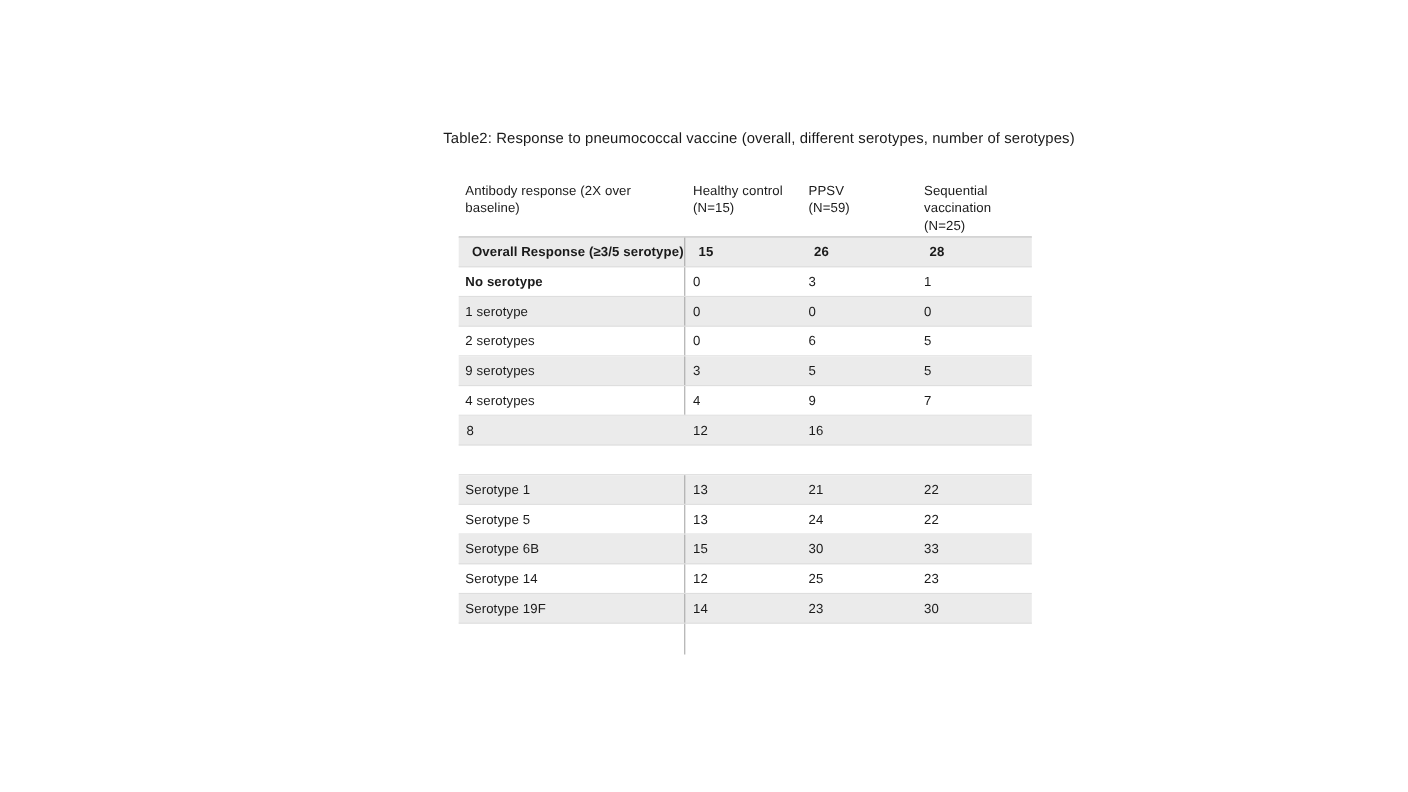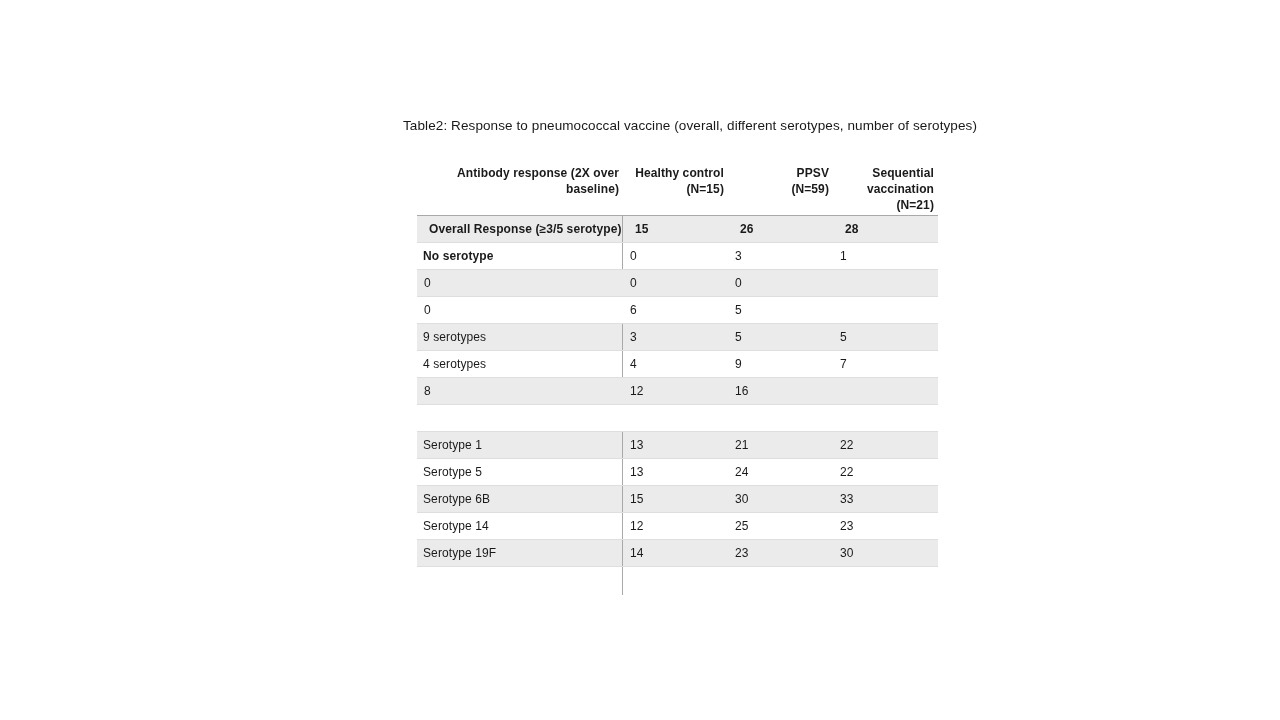--- a/index.html
+++ b/index.html
@@ -30,25 +30,24 @@
     width: 521px;
     font-size: 12px;
   }
   .grid-row {
     display: grid;
     grid-template-columns: 206px 105px 105px 105px;
   }
   
   .header-row { min-height: 55px; }
   .header-cell {
-    font-weight: bold;
+    font-weight: normal;
     line-height: 16px;
     padding: 5px 4px 2px 7px;
     letter-spacing: 0.1px;
-    text-align: right;
   }
   .header-cell.first { padding-left: 6px; }
   
   .data-body { border-top: 1px solid #a9a9a9; }
   .row {
     height: 27px;
     border-bottom: 1px solid #dedede;
   }
   .row.shaded { background: #ebebeb; }
   .cell {
@@ -90,47 +89,49 @@
         <div>Healthy control</div>
         <div>(N=15)</div>
       </div>
       <div class="header-cell">
         <div>PPSV</div>
         <div>(N=59)</div>
       </div>
       <div class="header-cell">
         <div>Sequential</div>
         <div>vaccination</div>
-        <div>(N=21)</div>
+        <div>(N=25)</div>
       </div>
     </div>
 
     <div class="data-body">
 
       <div class="grid-row row shaded bold-all">
         <div class="cell label">Overall Response (≥3/5 serotype)</div>
         <div class="cell">15</div>
         <div class="cell">26</div>
         <div class="cell">28</div>
       </div>
 
       <div class="grid-row row bold-label">
         <div class="cell label">No serotype</div>
         <div class="cell">0</div>
         <div class="cell">3</div>
         <div class="cell">1</div>
       </div>
 
       <div class="grid-row row shaded">
-        <div class="cell">0</div>
-        <div class="cell">0</div>
-        <div class="cell">0</div>
-      </div>
-
-      <div class="grid-row row">
+        <div class="cell label">1 serotype</div>
+        <div class="cell">0</div>
+        <div class="cell">0</div>
+        <div class="cell">0</div>
+      </div>
+
+      <div class="grid-row row">
+        <div class="cell label">2 serotypes</div>
         <div class="cell">0</div>
         <div class="cell">6</div>
         <div class="cell">5</div>
       </div>
 
       <div class="grid-row row shaded">
         <div class="cell label">9 serotypes</div>
         <div class="cell">3</div>
         <div class="cell">5</div>
         <div class="cell">5</div>

